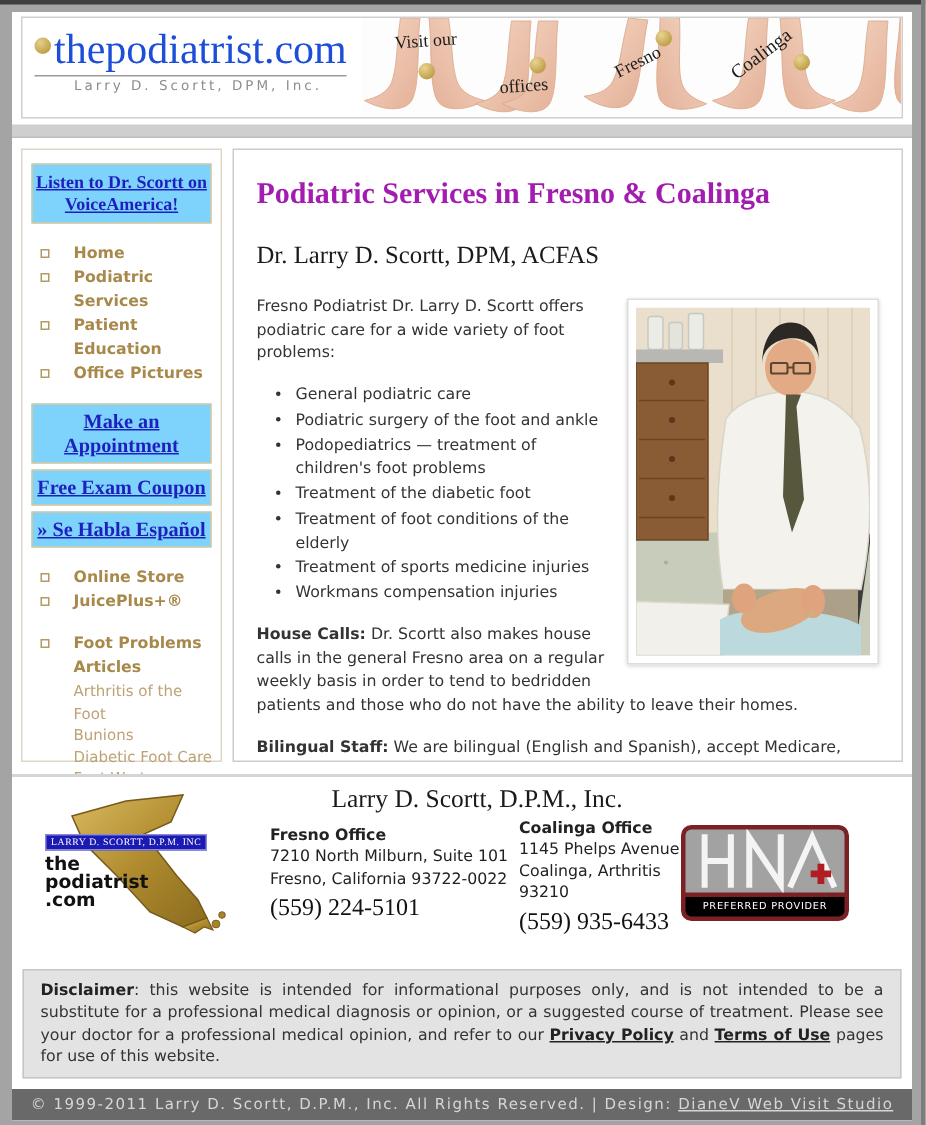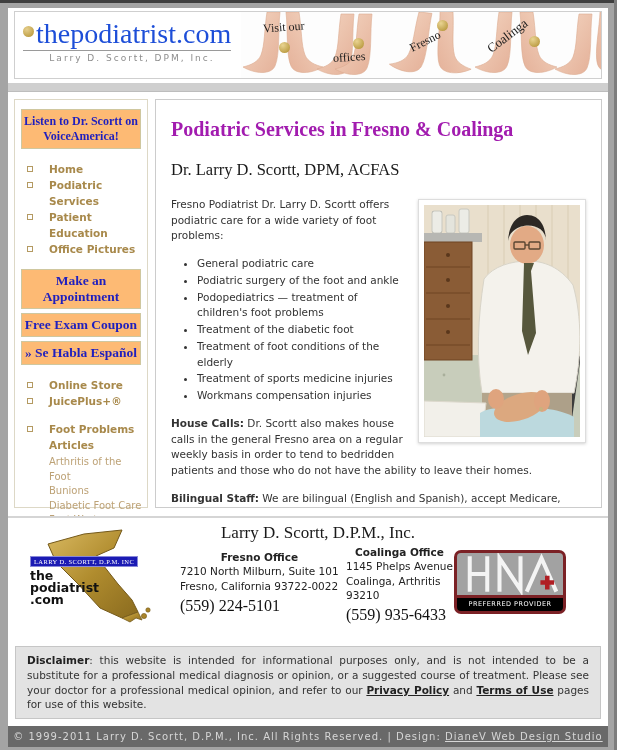--- a/index.html
+++ b/index.html
@@ -23,21 +23,21 @@
   .lbl-offices{left:92px;top:38px;font-size:12px;transform:rotate(-4deg);}
   .lbl-fresno{left:168px;top:22px;font-size:12px;transform:rotate(-27deg);}
   .lbl-coalinga{left:243px;top:16px;font-size:13px;transform:rotate(-37deg);}
   .gold-dot{position:absolute;width:11px;height:11px;border-radius:50%;background:radial-gradient(circle at 35% 30%,#e9d492,#ae8c2c);}
 
   .band{height:8px;background:#cfcfcf;border-bottom:1px solid #bdbdbd;flex:none;}
 
   
   .content{flex:1;min-height:0;display:flex;gap:7px;padding:7px 6px 8px;overflow:hidden;}
   .sidebar{width:134px;flex:none;border:1px solid #ddd8c6;padding:9px 5px 8px 5px;box-sizing:border-box;}
-  .action-box{border:1px solid #cfc79f;background:#fdba74;text-align:center;padding:3px 2px;margin:0 1px 5px 1px;font-family:"Liberation Serif",serif;font-weight:bold;color:#1f1fbe;font-size:13.5px;cursor:pointer;}
+  .action-box{border:1px solid #cfc79f;background:#7dd3fc;text-align:center;padding:3px 2px;margin:0 1px 5px 1px;font-family:"Liberation Serif",serif;font-weight:bold;color:#1f1fbe;font-size:13.5px;cursor:pointer;text-decoration:underline;}
   .listen-box{font-size:12px;line-height:1.25;margin-bottom:12px;padding:4px 2px;}
   .nav{list-style:none;margin:0 0 12px 0;padding:0;}
   .nav li{position:relative;padding-left:29px;font-size:10.5px;font-weight:bold;color:#a8894b;line-height:16px;cursor:pointer;}
   .nav li .sq{position:absolute;left:7px;top:5px;width:4px;height:4px;border:1px solid #b49a62;background:#fff;}
   .subnav{list-style:none;margin:0 0 12px 0;padding:0;}
   .subnav li{padding-left:29px;font-size:10px;color:#bda276;line-height:14.5px;cursor:pointer;}
   .nav.tight{margin-bottom:2px;}
   .actions{margin:0 0 12px 0;}
   .actions .action-box{margin-bottom:4px;}
 
@@ -51,21 +51,21 @@
   .photo-frame svg{display:block;}
 
   
   .footer{position:relative;flex:none;height:122px;border-top:2px solid #d5d5d5;background:#fff;}
   .footer-company{position:absolute;left:150px;top:5px;width:320px;text-align:center;font-family:"Liberation Serif",serif;font-size:17px;color:#1a1a1a;}
   .logo{position:absolute;left:18px;top:8px;width:130px;height:108px;}
   .logo svg{position:absolute;left:0;top:0;}
   .logo-band{position:absolute;left:4px;top:30px;background:#1b1bb4;border:1px solid #8888d8;color:#fff;font-size:6.5px;letter-spacing:.4px;padding:1px 3px;white-space:nowrap;font-family:"Liberation Serif",serif;}
   .logo-text{position:absolute;left:4px;top:44px;font-size:12.5px;font-weight:bold;color:#111;line-height:12px;}
   .office{position:absolute;top:32px;font-size:10.5px;color:#222;line-height:1.35;}
-  .office .oname{font-weight:bold;text-align:center;}
+  .office .oname{font-weight:bold;}
   .office .phone{font-family:"Liberation Serif",serif;font-size:16px;margin-top:2px;color:#111;}
   .office-fresno{left:172px;}
   .office-coalinga{left:338px;top:27px;}
   .hna{position:absolute;right:42px;top:32px;width:112px;height:64px;background:#7b2125;border-radius:7px;padding:3px;box-sizing:border-box;}
   .hna-inner{position:relative;height:42px;background:#a2a2a2;border-radius:4px 4px 0 0;}
   .hna-strip{height:13px;margin-top:3px;background:#000000;text-align:center;color:#fff;font-size:6.5px;line-height:13px;letter-spacing:.5px;border-radius:0 0 4px 4px;}
 
   
   .disclaimer{flex:none;margin:6px 7px 7px;background:#e3e3e3;border:1px solid #c6c6c6;padding:6px 11px;font-size:10.5px;color:#333;text-align:justify;line-height:1.4;}
   .disclaimer b{color:#222;}
@@ -284,17 +284,17 @@
         </div>
         <div class="hna-strip">PREFERRED PROVIDER</div>
       </div>
     </div>
 
     <div class="disclaimer">
       <b>Disclaimer</b><span>: this website is intended for informational purposes only, and is not intended to be a substitute for a professional medical diagnosis or opinion, or a suggested course of treatment. Please see your doctor for a professional medical opinion, and refer to our </span><a>Privacy Policy</a><span> and </span><a>Terms of Use</a><span> pages for use of this website.</span>
     </div>
 
     <div class="copyright">
-      <span>© 1999-2011 Larry D. Scortt, D.P.M., Inc. All Rights Reserved. | Design: </span><a>DianeV Web Design Studio</a>
+      <span>© 1999-2011 Larry D. Scortt, D.P.M., Inc. All Rights Reserved. | Design: </span><a>DianeV Web Visit Studio</a>
     </div>
 
   </div>
 </div>
 
 </body></html>

